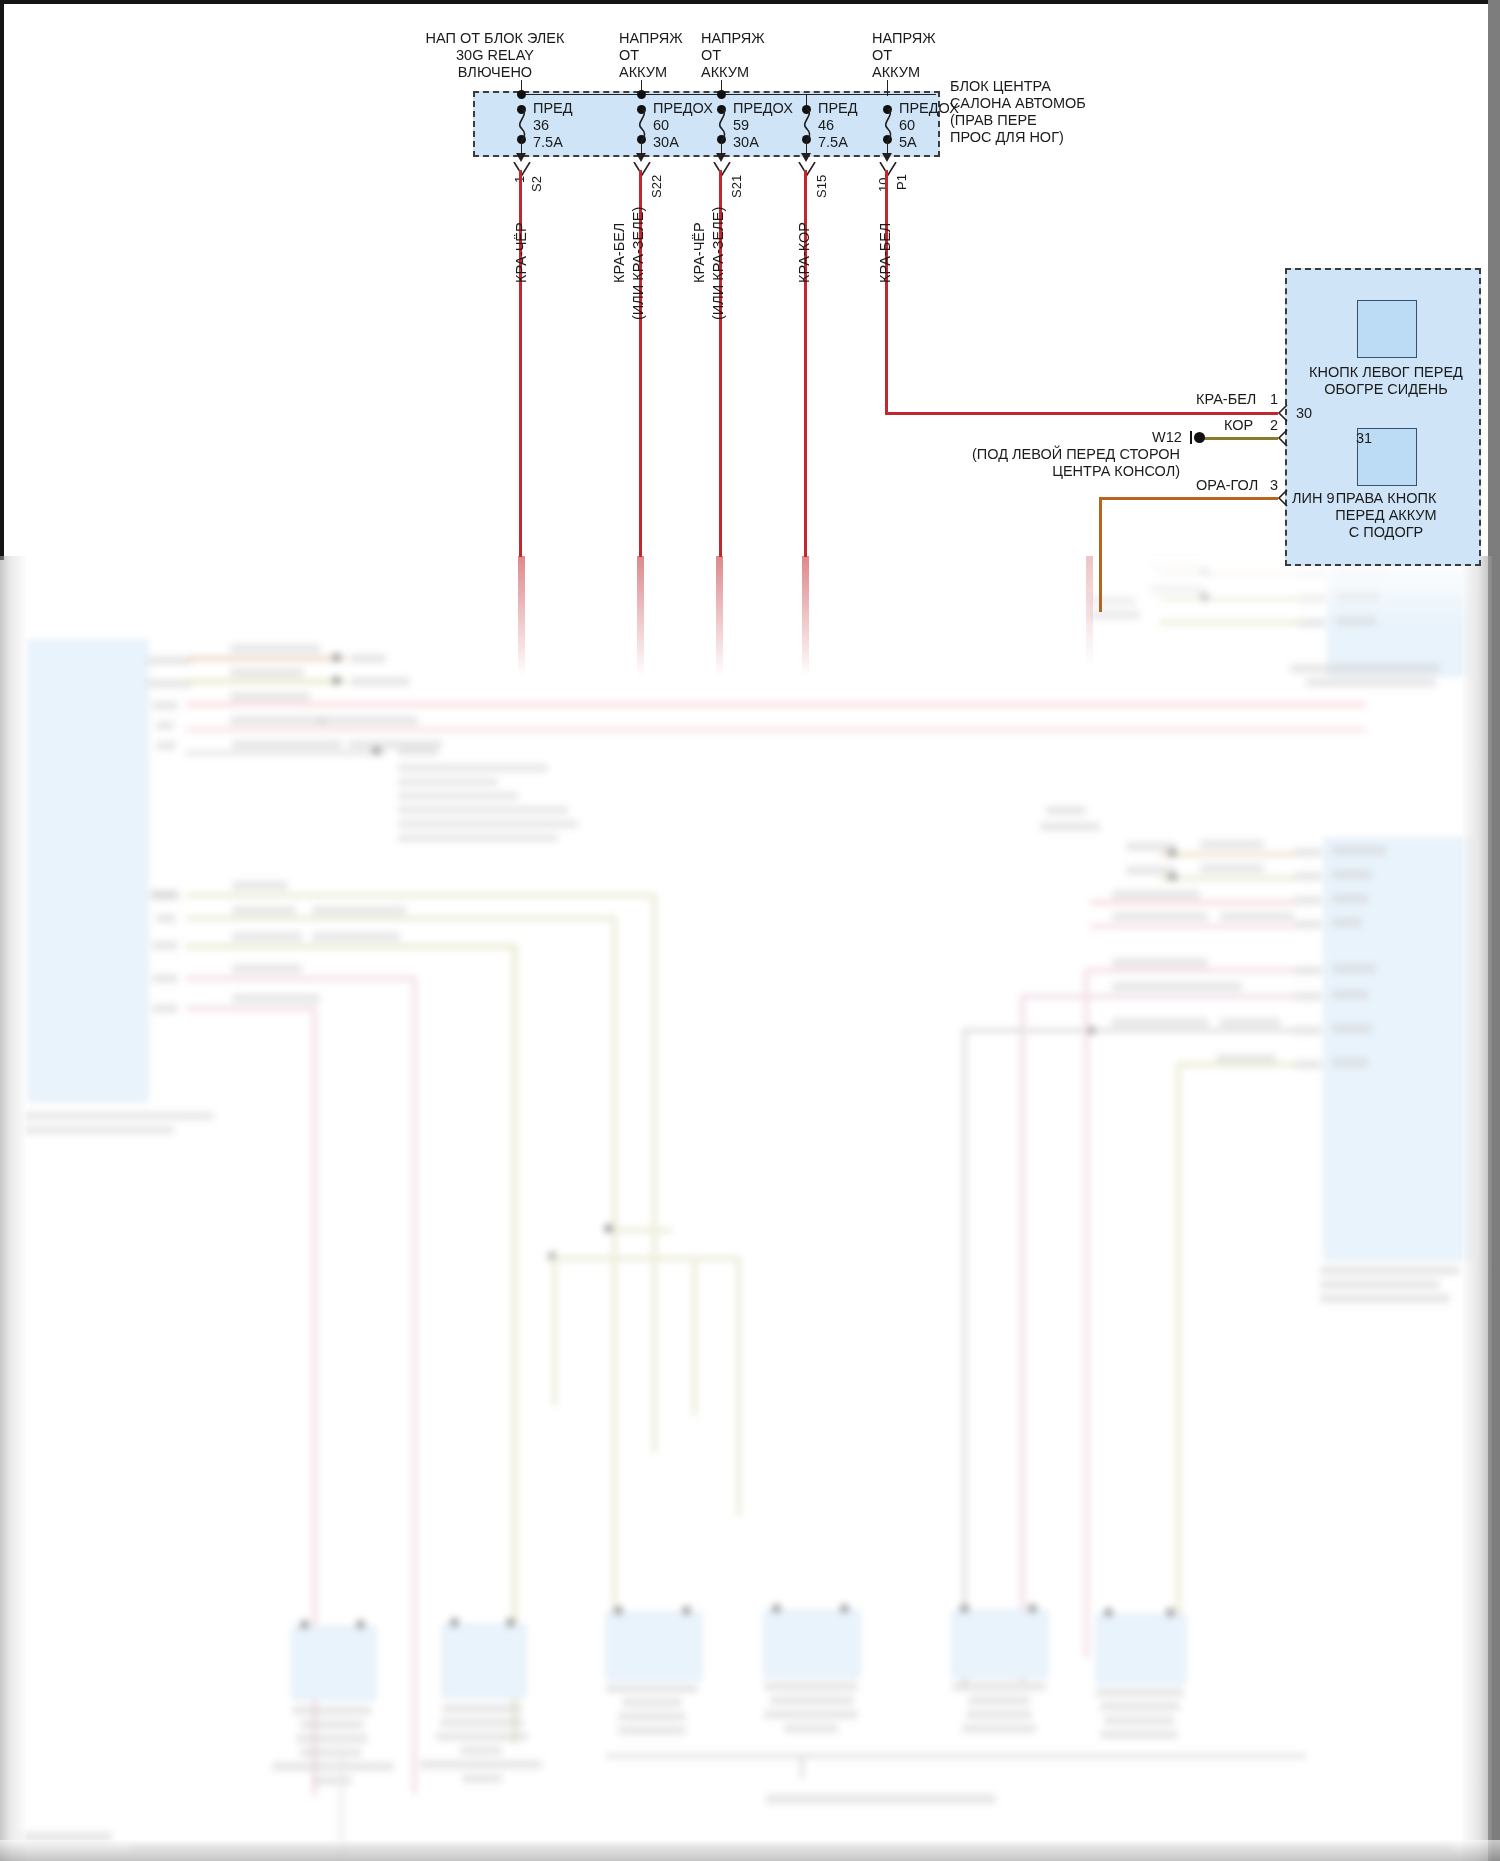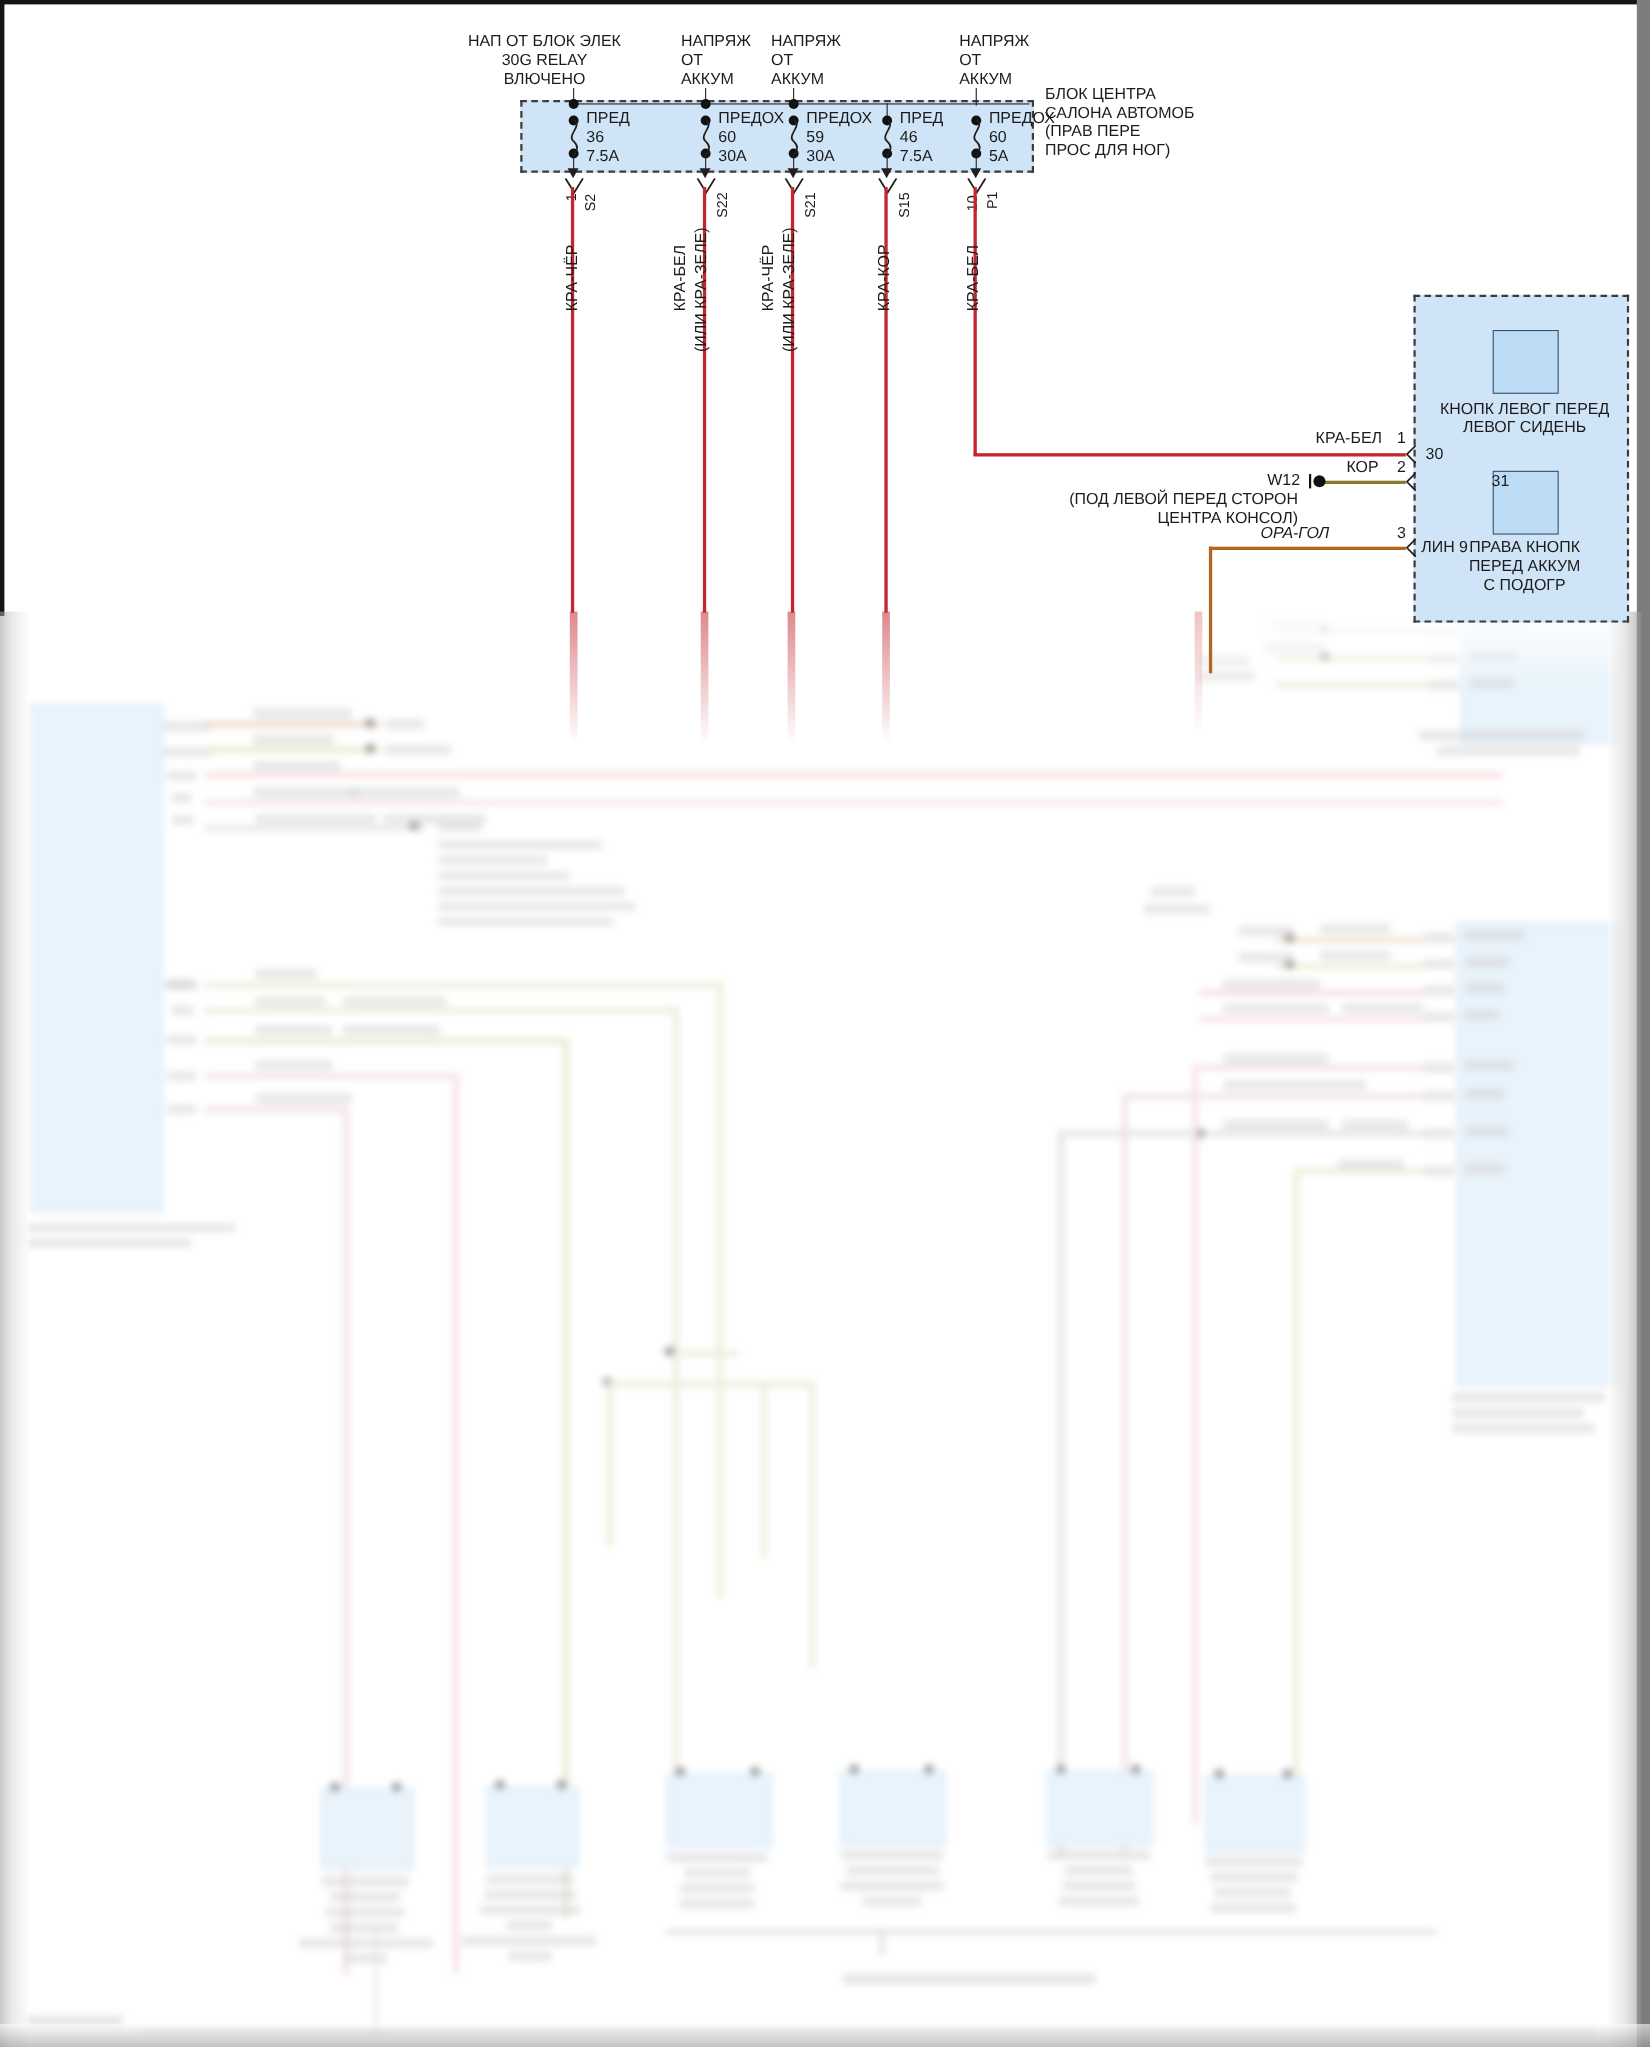--- a/index.html
+++ b/index.html
@@ -647,21 +647,21 @@
   </div>
 
   <div class="wire-h" style="left:1099px;top:497px;width:179px;background:#b5651d;"></div>
   <div class="wire-v" style="left:1099px;top:497px;height:115px;background:#b5651d;"></div>
 
   <div class="comp-block" style="left:1285px;top:268px;width:196px;height:298px;"></div>
 
   <div class="comp-icon" style="left:1357px;top:300px;width:58px;height:56px;"></div>
   <div class="comp-caption" style="left:1296px;top:364px;width:180px;">
     <div>КНОПК ЛЕВОГ ПЕРЕД</div>
-    <div>ЛЕВОГ СИДЕНЬ</div>
+    <div>ОБОГРЕ СИДЕНЬ</div>
   </div>
 
   <div class="comp-icon" style="left:1357px;top:428px;width:58px;height:56px;"></div>
   <div class="comp-caption" style="left:1300px;top:490px;width:172px;">
     <div>ПРАВА КНОПК</div>
     <div>ПЕРЕД АККУМ</div>
     <div>С ПОДОГР</div>
   </div>
 
   <svg style="position:absolute;left:1275px;top:404px;width:14px;height:18px;">
@@ -675,16 +675,16 @@
     <path d="M12 1 L 4 9 L 12 17" fill="none" stroke="#231f20" stroke-width="1.6"></path>
   </svg>
   <div class="pin-num" style="left:1356px;top:430px;">31</div>
   <div class="wire-name" style="left:1224px;top:417px;">КОР</div>
   <div class="pin-num" style="left:1270px;top:417px;">2</div>
 
   <svg style="position:absolute;left:1275px;top:489px;width:14px;height:18px;">
     <path d="M12 1 L 4 9 L 12 17" fill="none" stroke="#231f20" stroke-width="1.6"></path>
   </svg>
   <div class="pin-num" style="left:1292px;top:490px;">ЛИН 9</div>
-  <div class="wire-name" style="left:1146px;top:477px;font-style:italic;">ОРА-ГОЛ</div>
+  <div class="wire-name" style="left:1196px;top:477px;">ОРА-ГОЛ</div>
   <div class="pin-num" style="left:1270px;top:477px;">3</div>
 
 </div>
 
 </body></html>

